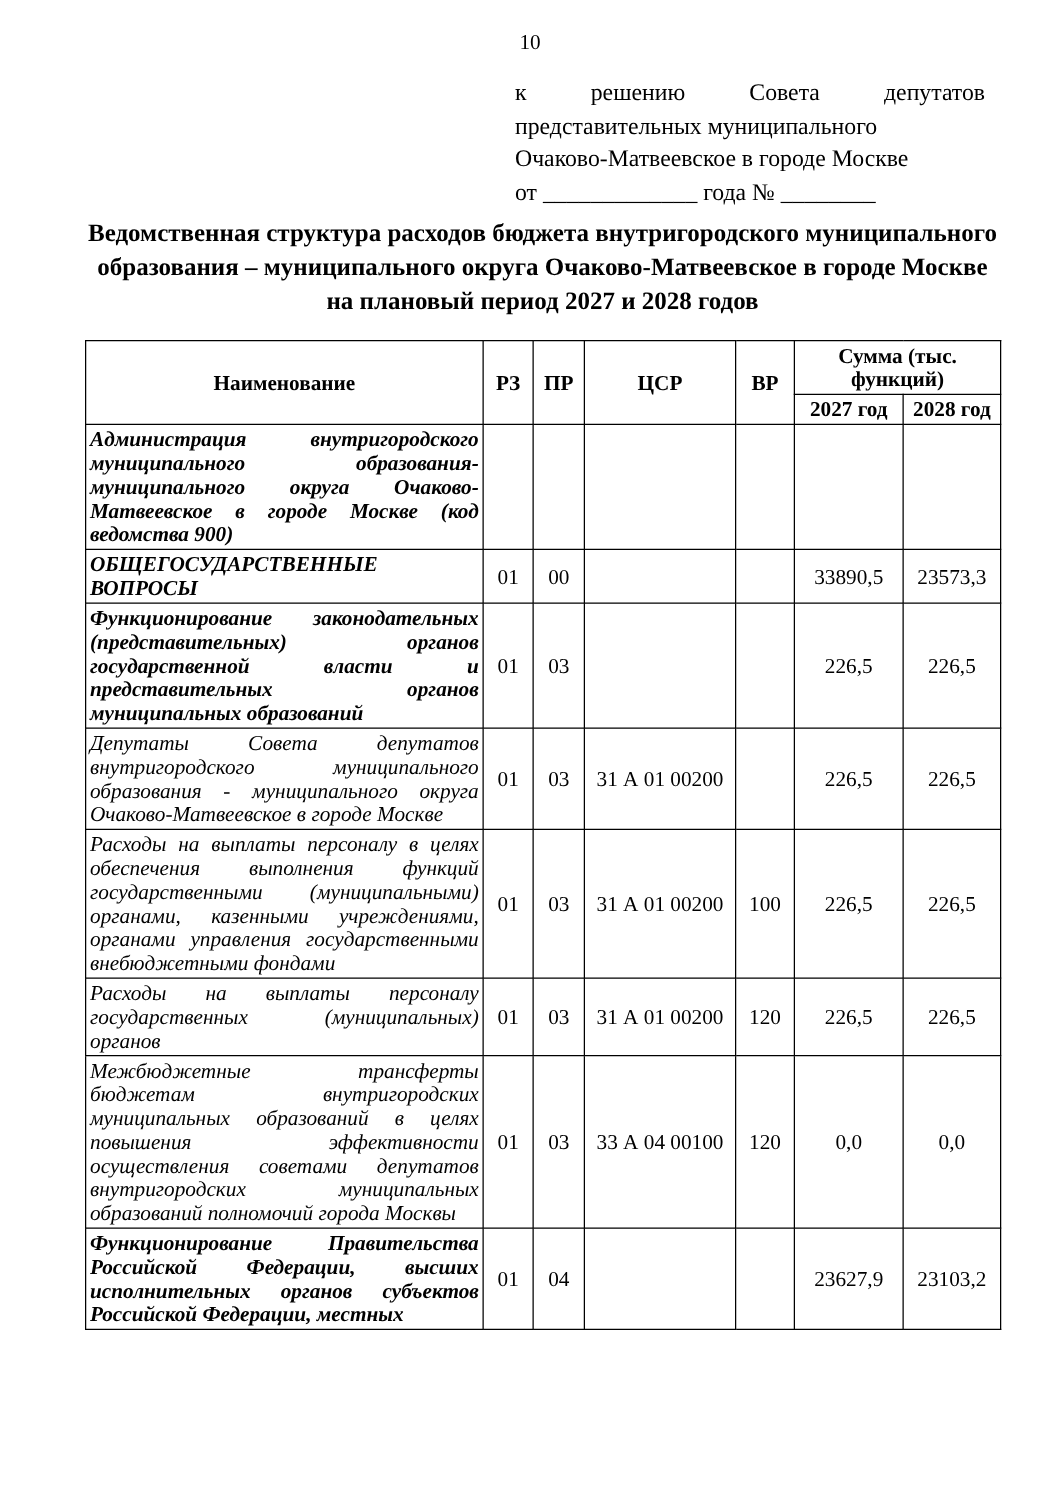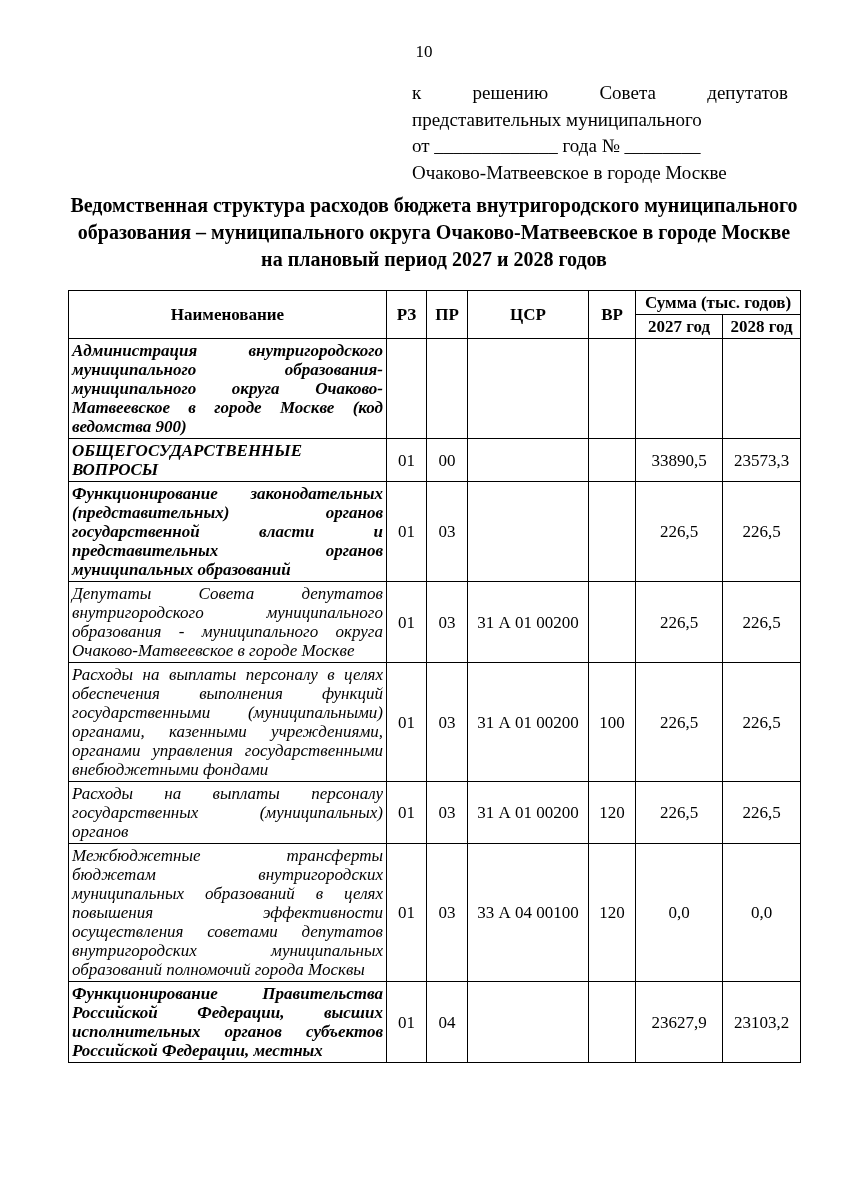--- a/index.html
+++ b/index.html
@@ -7,21 +7,21 @@
   body {
     width: 848px;
     height: 1200px;
     font-family: "Liberation Serif", "DejaVu Serif", serif;
     color: #000;
     overflow: hidden;
   }
   .page {
     width: 848px;
     height: 1200px;
-    padding: 42px 48px 0 68px;
+    padding: 24px 48px 0 68px;
   }
   .page-number {
     text-align: center;
     font-size: 17px;
     margin-left: -20px; 
     margin-bottom: 18px;
   }
   .appendix-block {
     width: 376px;
     margin-left: auto;
@@ -81,22 +81,22 @@
 </head>
 <body>
 
 <div class="page">
 
   <div class="page-number">10</div>
 
   <div class="appendix-block">
     <div class="line justify">к решению Совета депутатов</div>
     <div class="line">представительных муниципального</div>
+    <div class="line">Очаково-Матвеевское в городе Москве</div>
     <div class="line">от _____________ года № ________</div>
-    <div class="line">Очаково-Матвеевское в городе Москве</div>
   </div>
 
   <div class="doc-title">Ведомственная структура расходов бюджета внутригородского муниципального образования – муниципального округа Очаково-Матвеевское в городе Москве на плановый период 2027 и 2028 годов</div>
 
   <table class="budget">
     <colgroup>
       <col class="c-name">
         <col class="c-rz">
         <col class="c-pr">
       <col class="c-csr">
@@ -104,21 +104,21 @@
         <col class="c-y2027">
         <col class="c-y2028">
     </colgroup>
     <thead>
       <tr>
         <th rowspan="2">Наименование</th>
         <th rowspan="2">РЗ</th>
         <th rowspan="2">ПР</th>
         <th rowspan="2">ЦСР</th>
         <th rowspan="2">ВР</th>
-        <th colspan="2">Сумма (тыс. годов)</th>
+        <th colspan="2">Сумма (тыс. функций)</th>
       </tr>
       <tr>
         <th class="sub-year">2027 год</th>
         <th class="sub-year">2028 год</th>
       </tr>
     </thead>
     <tbody id="budget-tbody">
         <tr class="bold">
           <td class="col-name">Администрация внутригородского муниципального образования- муниципального округа Очаково-Матвеевское в городе Москве (код ведомства 900)</td>
           <td class="col-rz"></td>

